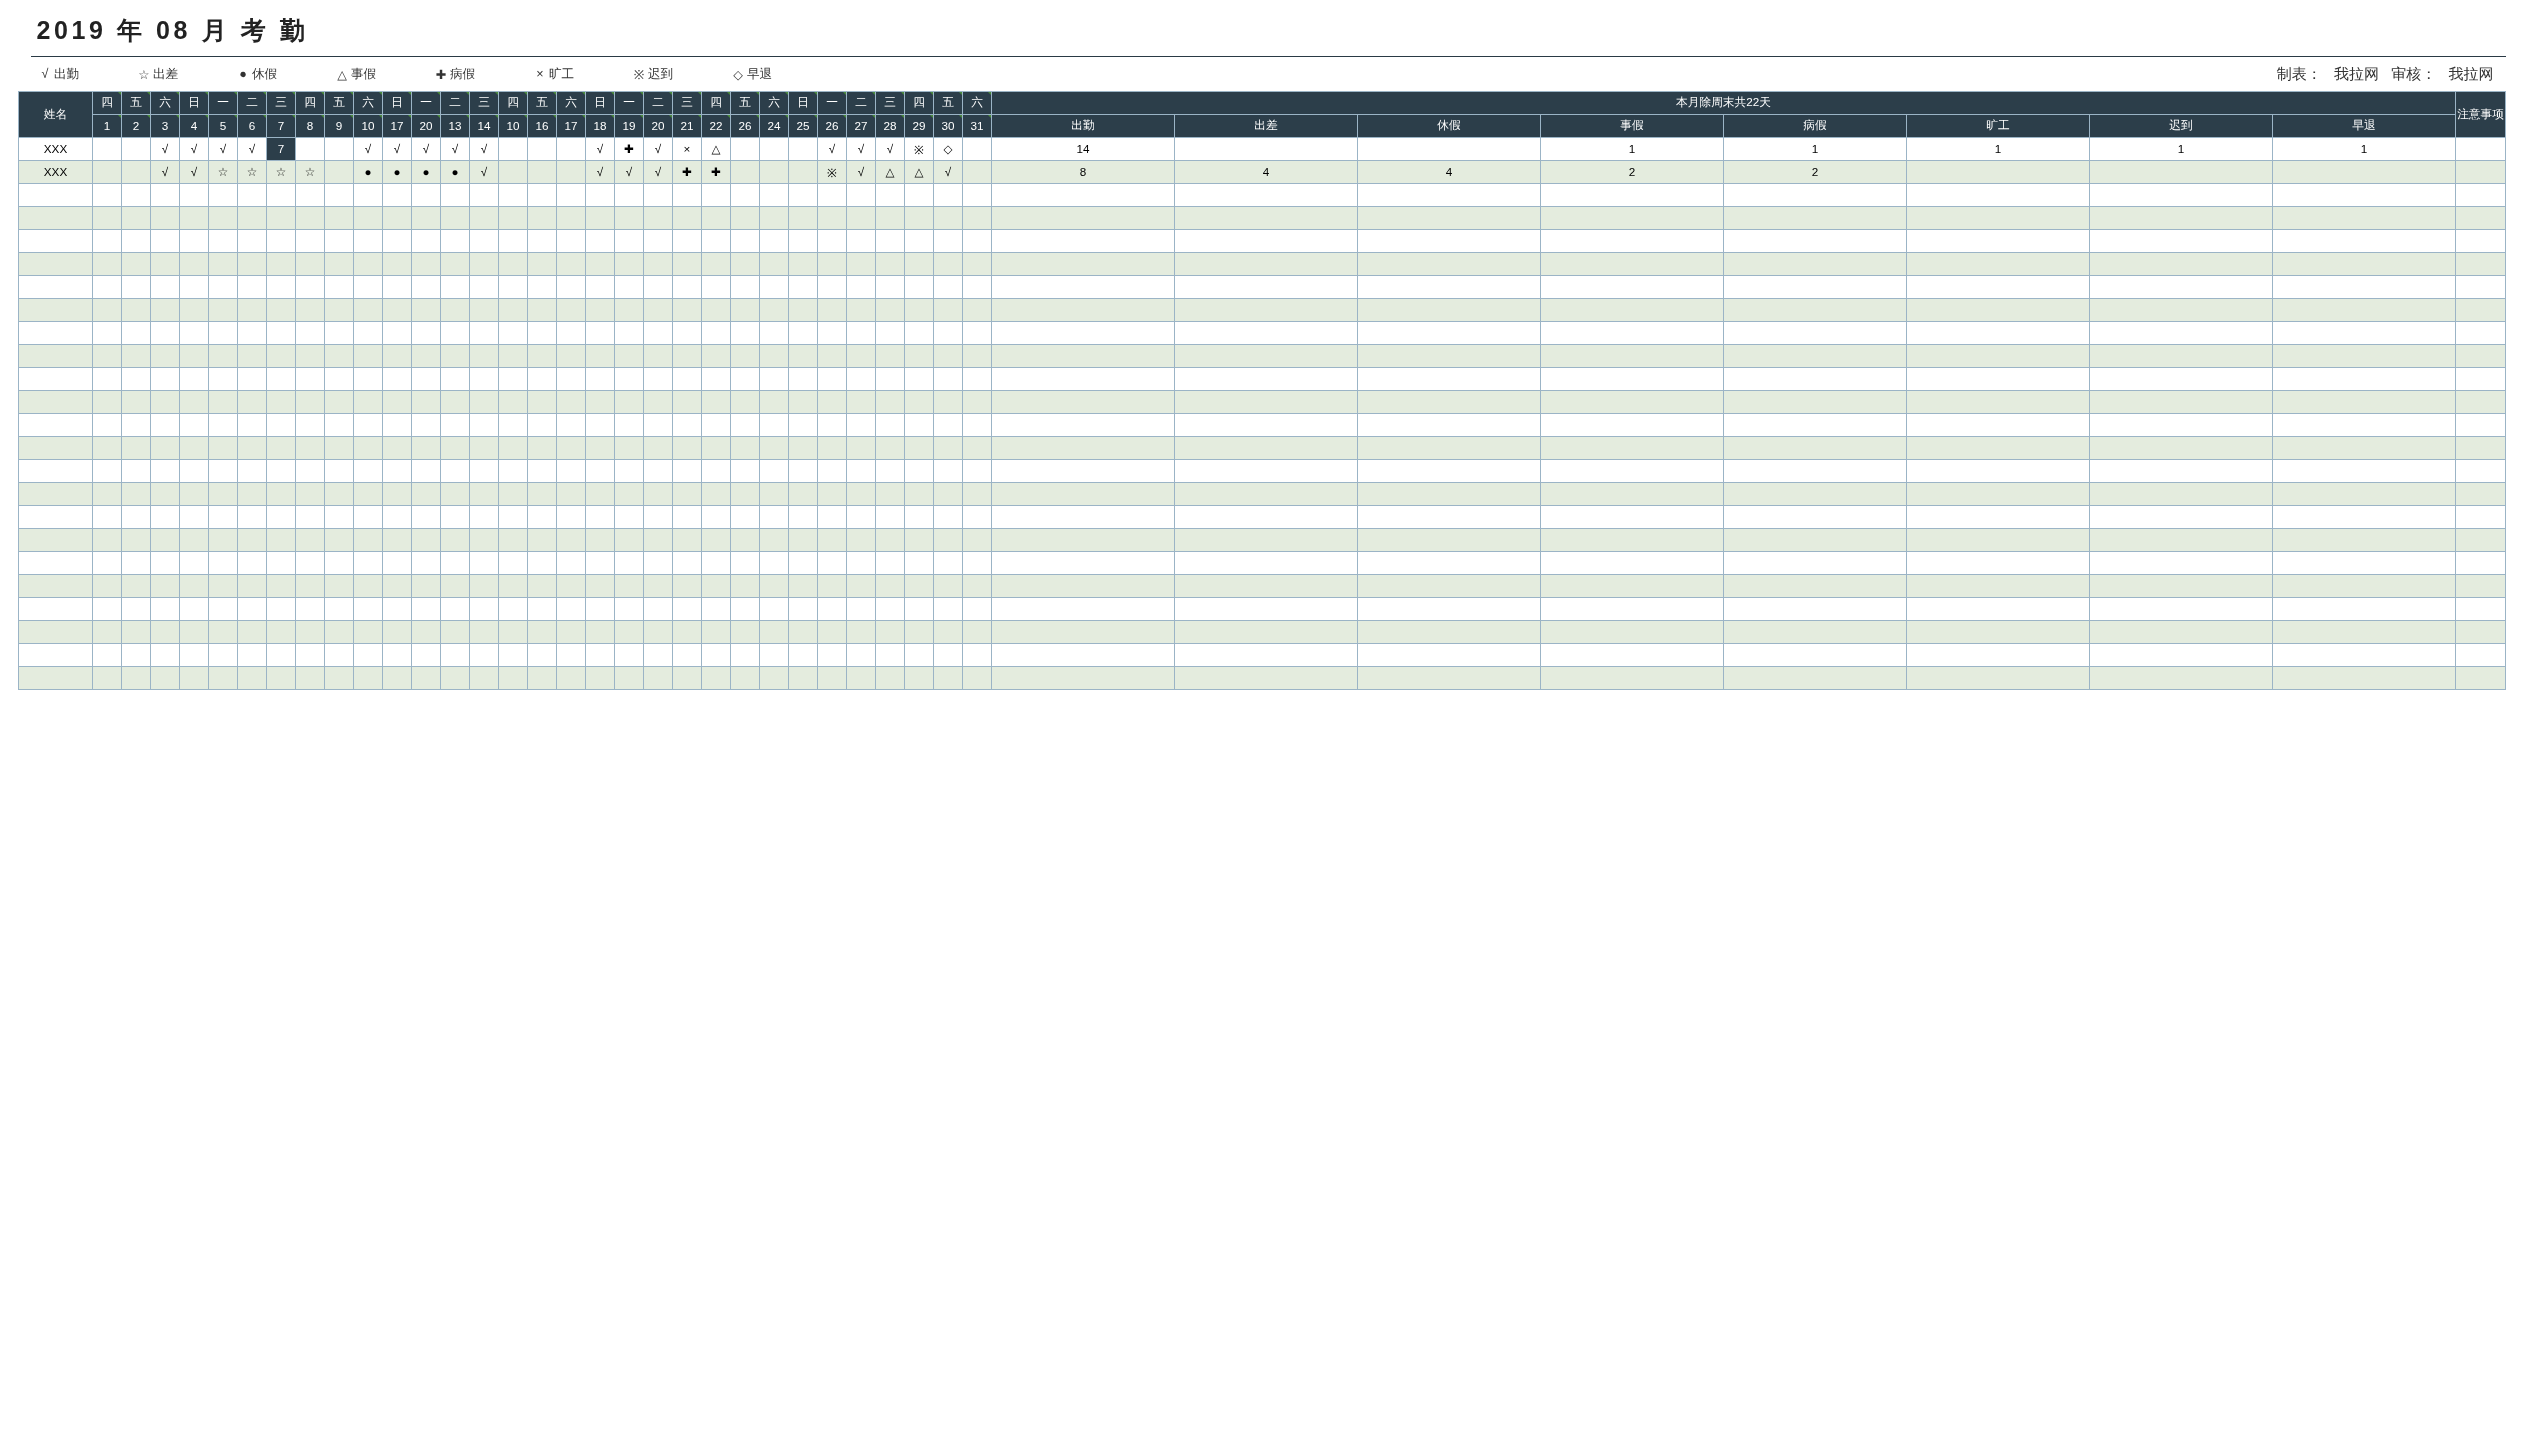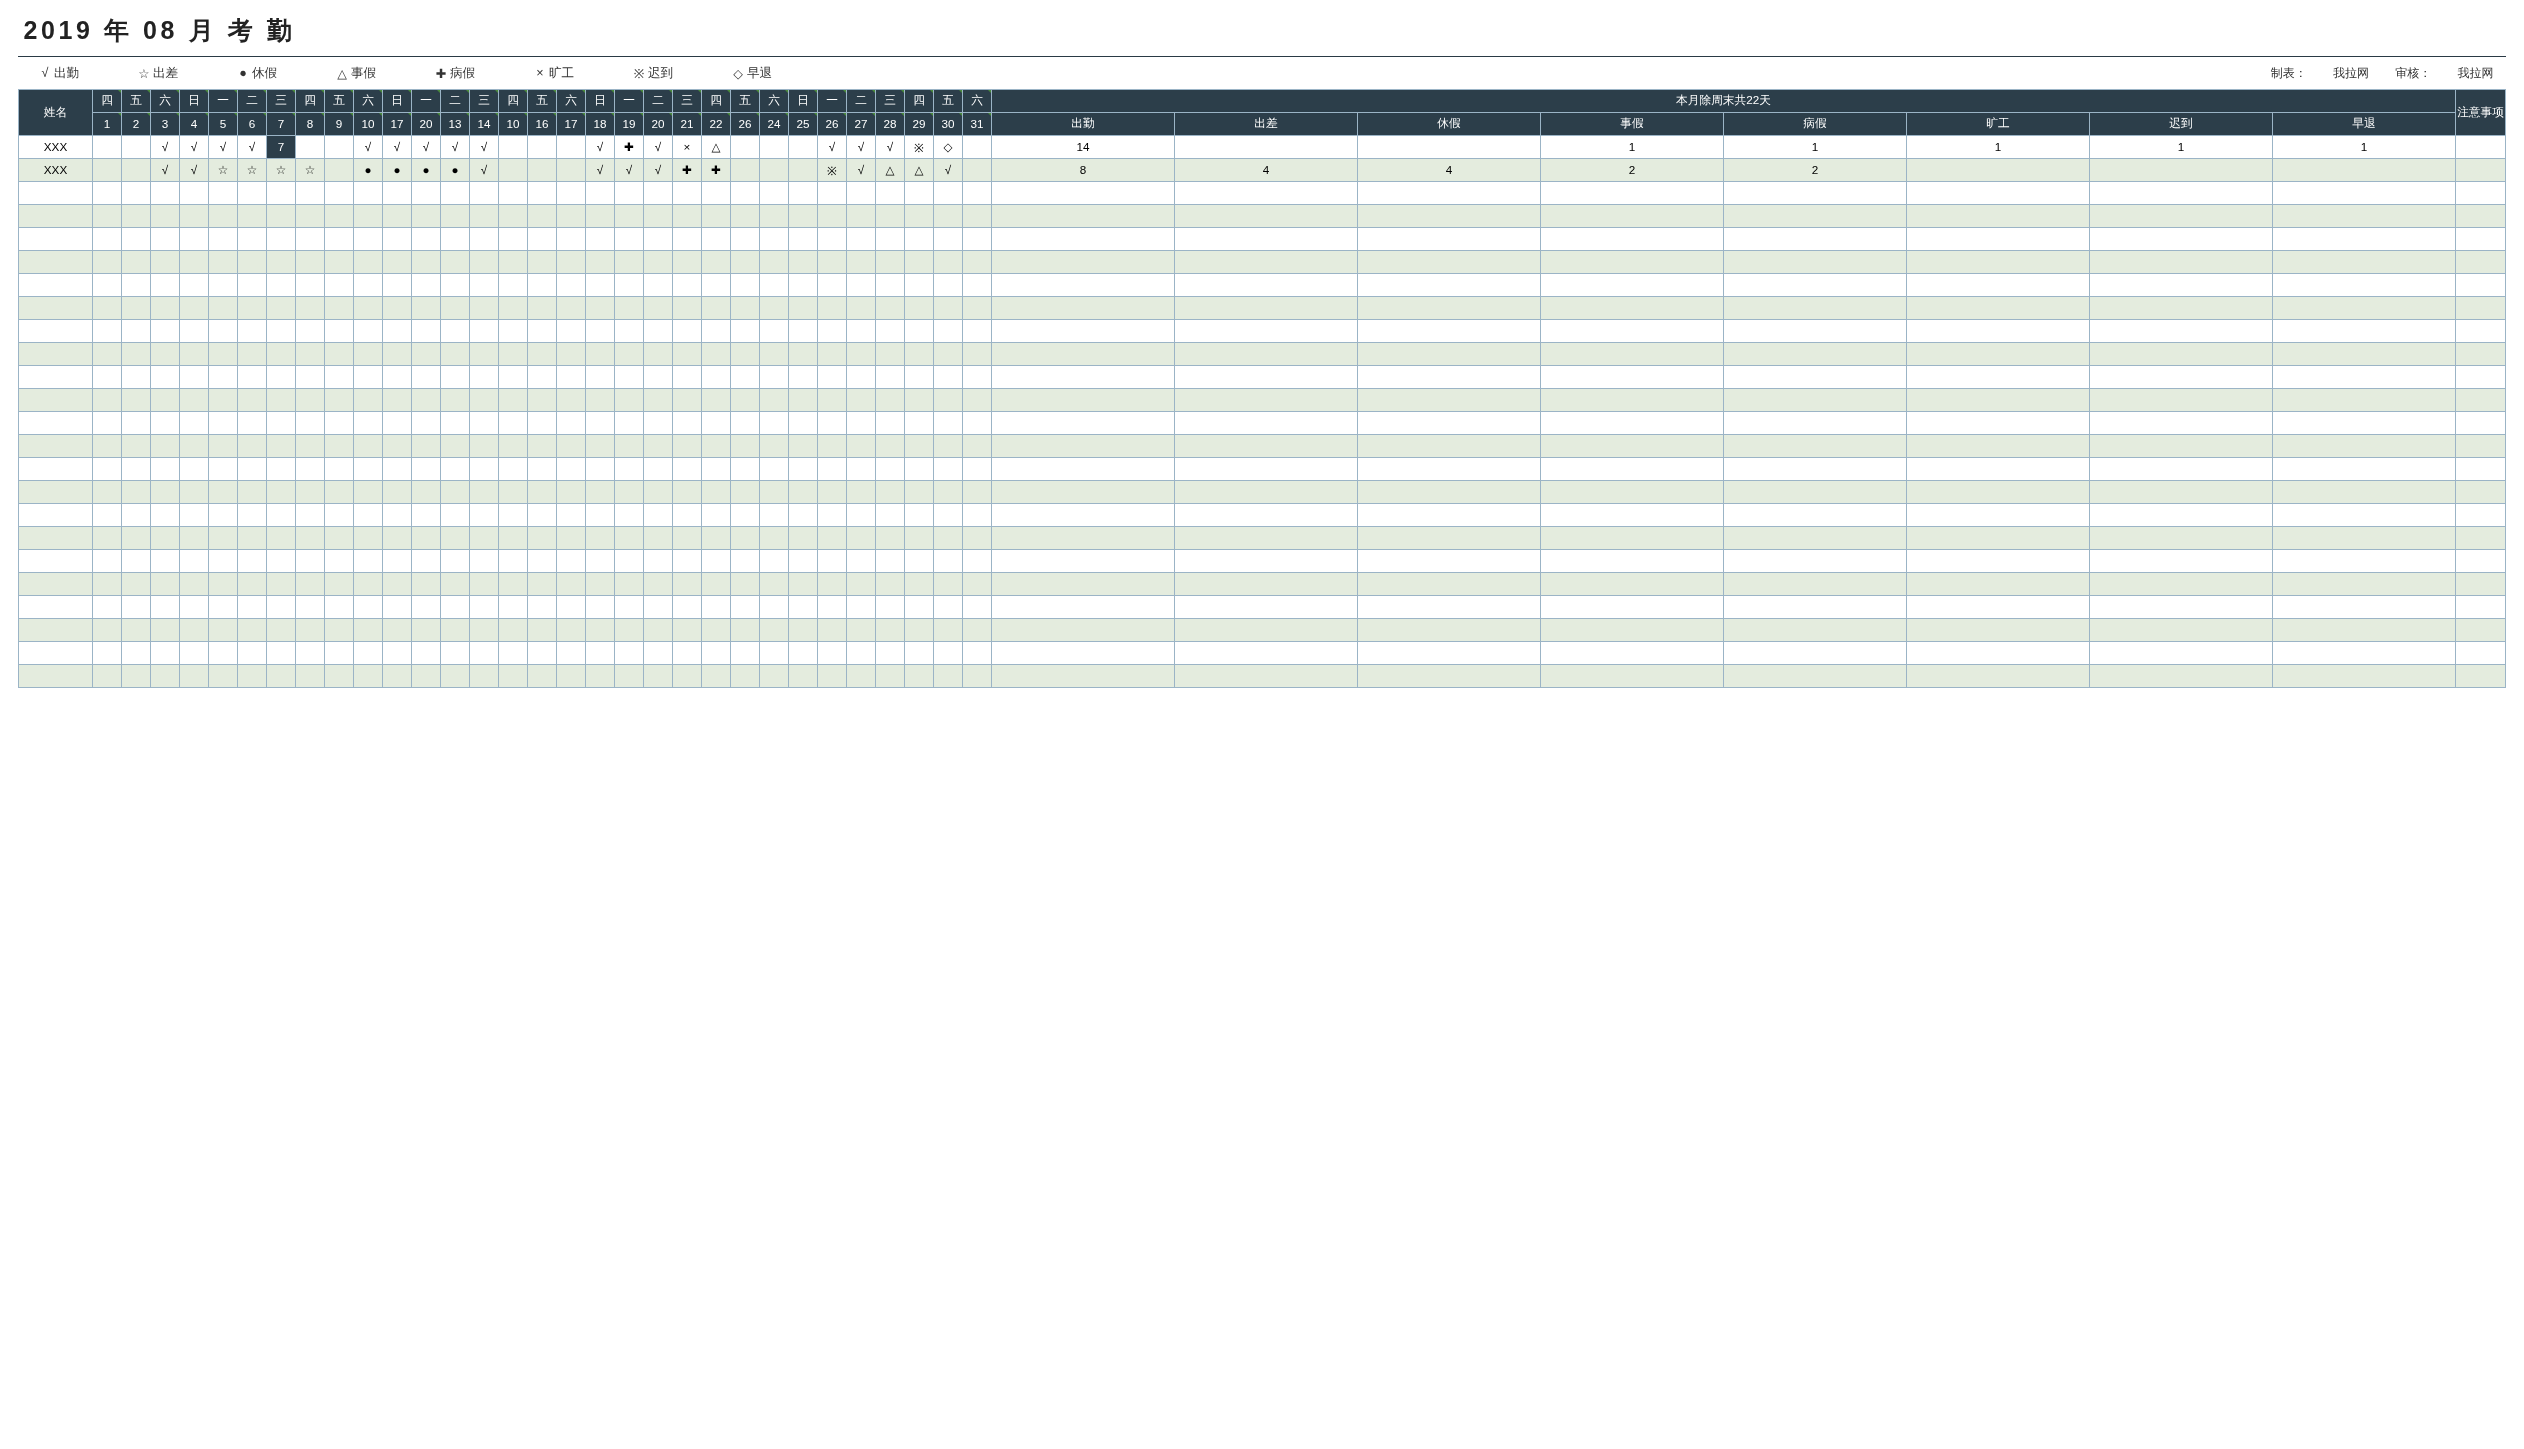--- a/index.html
+++ b/index.html
@@ -1,22 +1,22 @@
 <!DOCTYPE html>
 <html style="font-size:14.4px"><head>
 <meta charset="utf-8">
 <style>
 * { box-sizing: border-box; margin: 0; padding: 0; }
 body { font-family: "Microsoft YaHei", sans-serif; background: #fff; padding: 9px 18px; }
-.title { font-size: 25px; font-weight: bold; color: #222; letter-spacing: 3.6px; padding: 5.4px 0 9px 5.4px; border-bottom: 1.8px solid #2a3a45; }
+.title { font-size: 25px; font-weight: bold; color: #222; letter-spacing: 3.6px; padding: 5.4px 0 9px 5.4px; border-bottom: 1.8px solid #2a3a45; margin-left: 13px; }
 .legend-row { display: flex; align-items: center; padding: 7.2px 0; font-size: 12.6px; color: #333; }
 .legend-item { display: flex; align-items: center; width: 99px; padding-left: 18px; }
 .legend-item .sym { display: inline-block; width: 18px; text-align: center; }
 .legend-spacer { flex: 1; }
-.meta { display: flex; font-size: 12px; color: #333; gap: 19px; padding-right: 9px; }
+.meta { display: flex; font-size: 15px; color: #333; gap: 5px; padding-right: 9px; }
 .meta span { padding: 0 3.6px; }
 
 .grid { border-collapse: collapse; table-layout: fixed; width: 100%; }
 .grid th, .grid td { border: 0.9px solid #9bb4c6; text-align: center; font-size: 11.7px; height: 23px; overflow: hidden; white-space: nowrap; }
 .hdr { background: #2c3e4a; color: #fff; font-weight: normal; }
 .hdr-name { width: 74px; }
 .hdr-day { width: 29px; }
 .hdr-sum { width: 29px; font-size: 10px; }
 .hdr-notes { width: 50px; }
 

